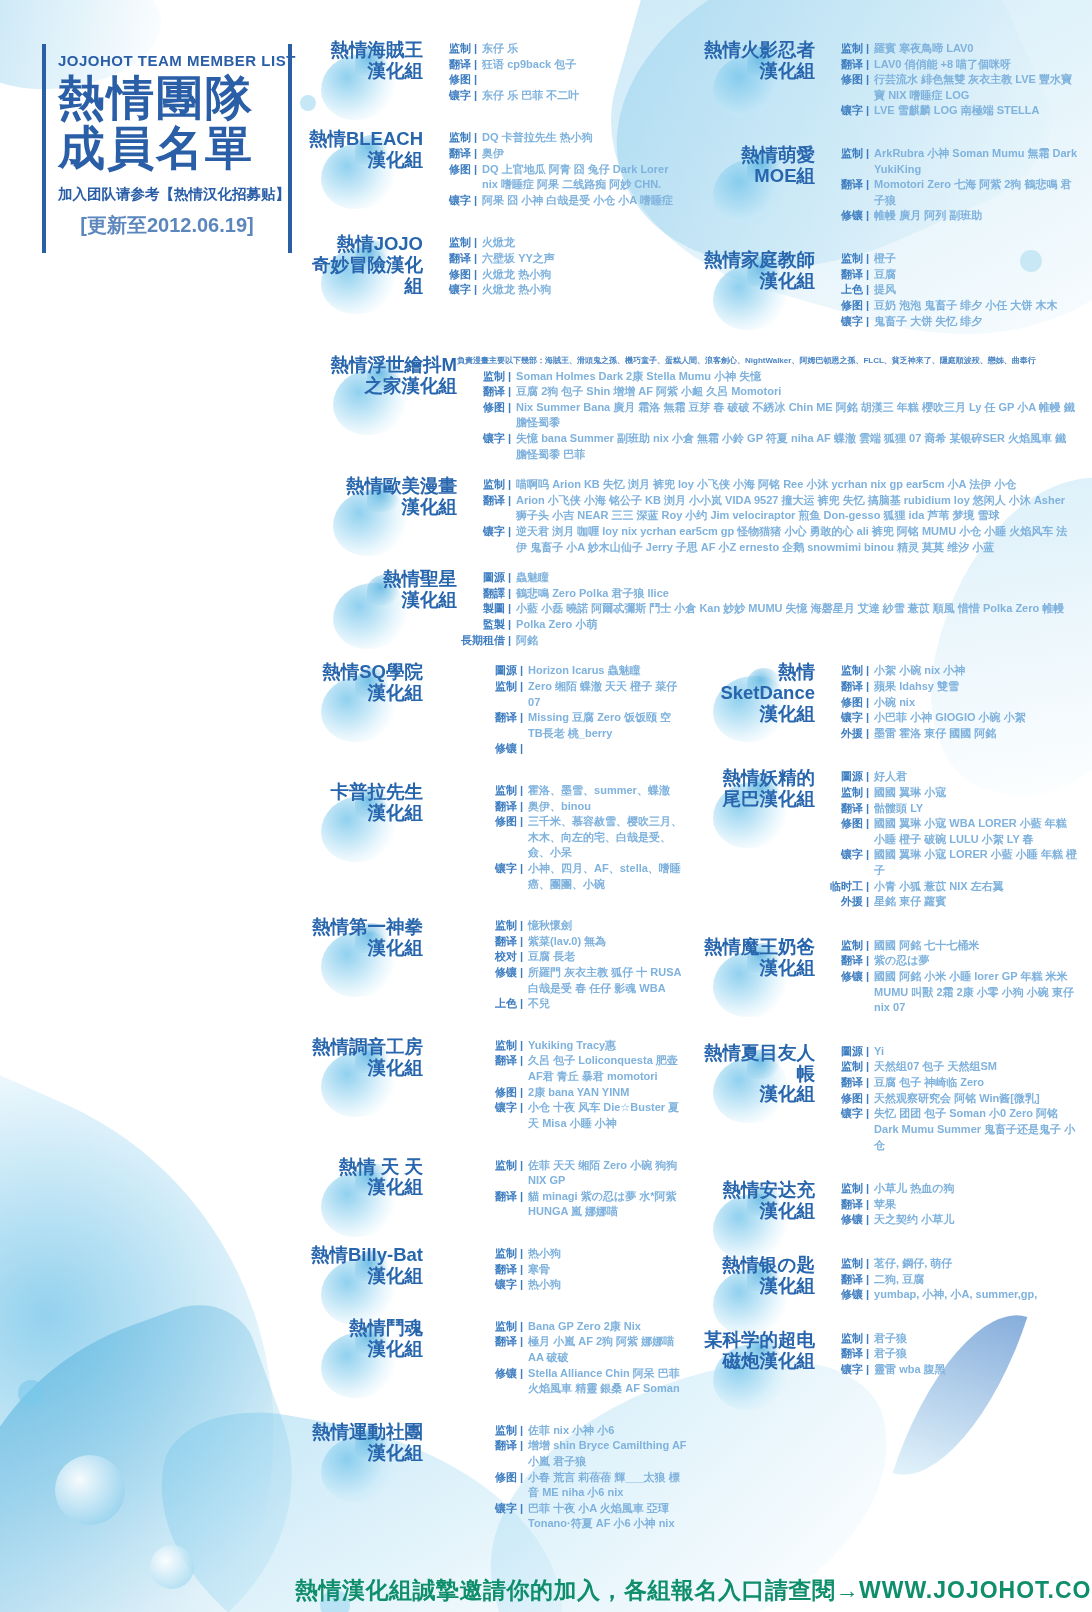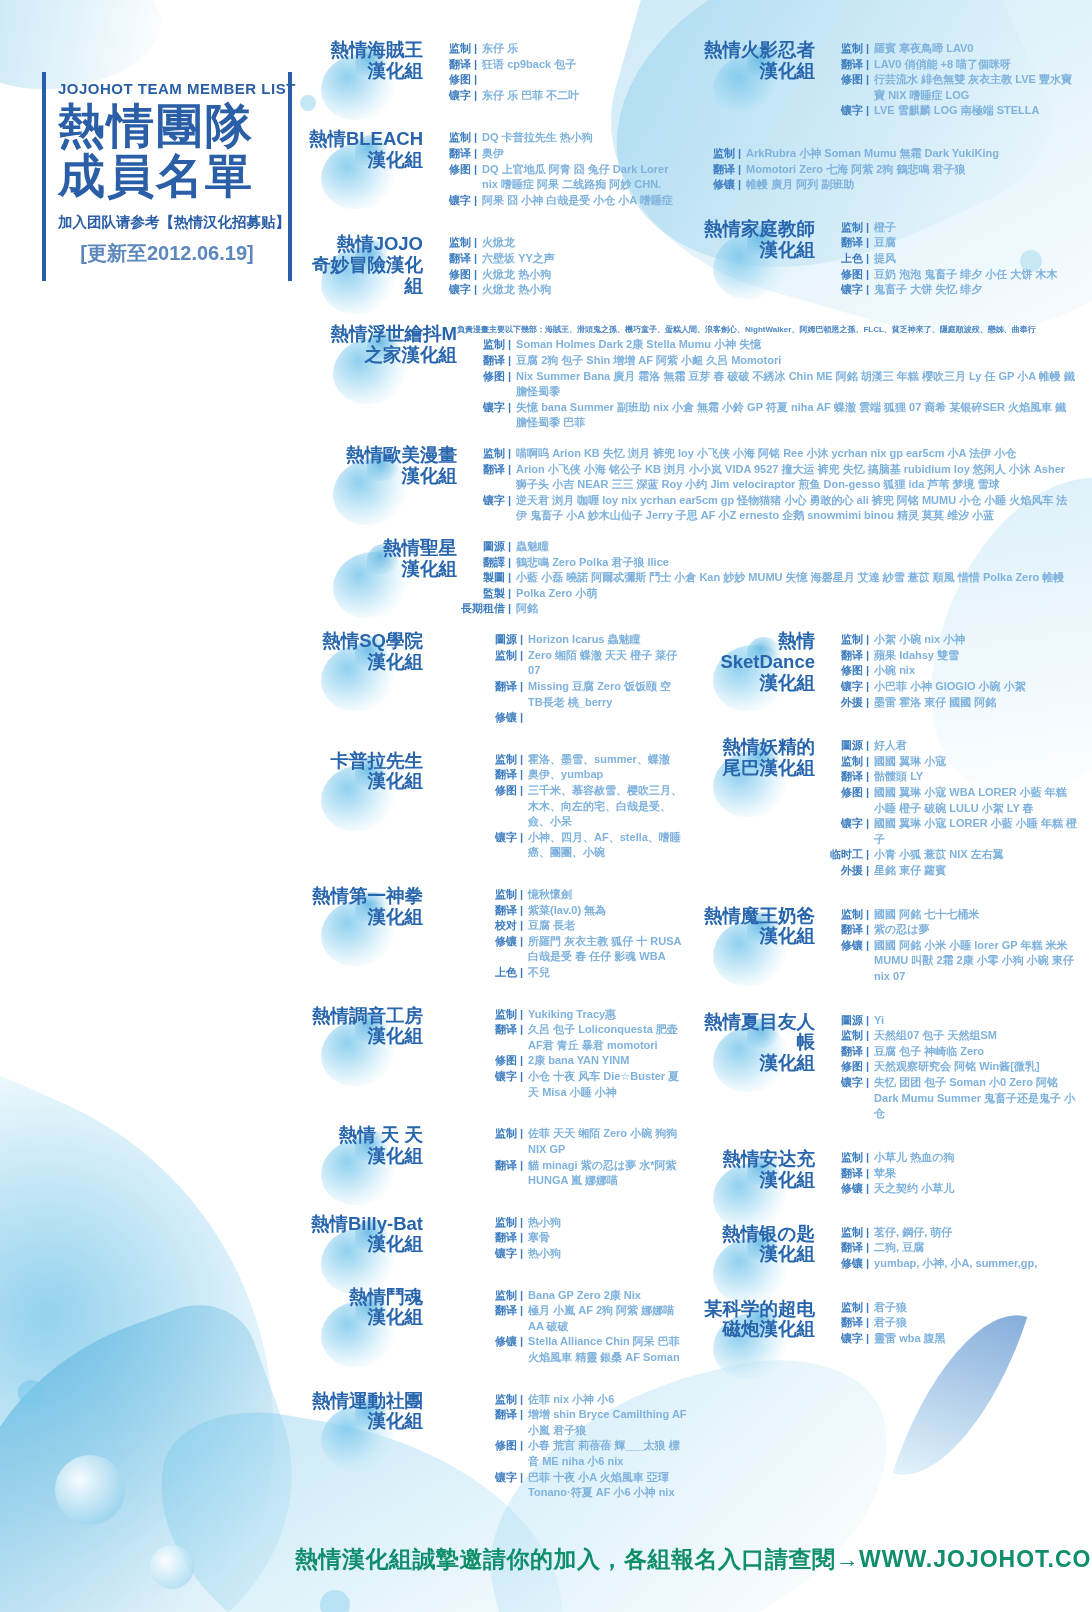--- a/index.html
+++ b/index.html
@@ -37,21 +37,21 @@
   .d-dot{border-radius:50%;}
   .d-dot1{left:55px;top:1455px;width:70px;height:70px;background:radial-gradient(circle at 35% 35%,rgba(255,255,255,.9),rgba(90,185,228,.55));}
   .d-dot2{left:150px;top:1545px;width:44px;height:44px;background:radial-gradient(circle at 35% 35%,rgba(255,255,255,.9),rgba(120,200,235,.6));}
   .d-dot3{left:18px;top:1380px;width:26px;height:26px;background:rgba(120,200,235,.6);}
   .d-dot4{left:320px;top:1590px;width:30px;height:30px;background:rgba(150,212,240,.55);}
   .d-dot5{left:1020px;top:250px;width:22px;height:22px;background:rgba(160,215,240,.5);}
   .d-dot6{left:300px;top:95px;width:16px;height:16px;background:rgba(160,215,240,.6);}
 
   
   .hdr{position:absolute;left:42px;top:44px;width:250px;padding:8px 12px 14px 12px;
-       border-left:4px solid #2a5ea7;border-right:4px solid #2a5ea7;box-sizing:border-box;margin-top:28px;}
+       border-left:4px solid #2a5ea7;border-right:4px solid #2a5ea7;box-sizing:border-box;}
   .hdr-en{font-size:15px;font-weight:bold;color:#2a5ea7;letter-spacing:.5px;white-space:nowrap;
           font-stretch:condensed;}
   .hdr-cn{font-size:47px;font-weight:bold;color:#2a5ea7;line-height:1.06;letter-spacing:2px;margin-top:4px;}
   .hdr-join{font-size:14.5px;font-weight:bold;color:#2a5ea7;margin-top:12px;white-space:nowrap;}
   .hdr-upd{font-size:20px;font-weight:bold;color:#5c87bd;margin-top:8px;text-align:center;}
 
   
   .content{position:absolute;left:295px;top:40px;width:782px;}
   .twocol{display:flex;}
   .col-l{width:392px;flex:none;}
@@ -229,20 +229,25 @@
                 <span class="rnames">行芸流水 緋色無雙 灰衣主教 LVE 豐水寶寶 NIX 嗜睡症 LOG</span>
               </div>
               <div class="role">
                 <span class="rlabel">镶字</span>
                 <span class="rpipe">|</span>
                 <span class="rnames">LVE 雪麒麟 LOG 南極端 STELLA</span>
               </div>
             </div>
           </div>
           <div class="group">
+            <div class="gtitle">
+              <span class="leaf"></span>
+              <span class="tline">熱情萌愛</span>
+              <span class="tline">MOE組</span>
+            </div>
             <div class="gbody">
               <div class="role">
                 <span class="rlabel">监制</span>
                 <span class="rpipe">|</span>
                 <span class="rnames">ArkRubra 小神 Soman Mumu 無霜 Dark YukiKing</span>
               </div>
               <div class="role">
                 <span class="rlabel">翻译</span>
                 <span class="rpipe">|</span>
                 <span class="rnames">Momotori Zero 七海 阿紫 2狗 鶴悲鳴 君子狼</span>
@@ -420,21 +425,21 @@
             </div>
             <div class="gbody">
               <div class="role">
                 <span class="rlabel">监制</span>
                 <span class="rpipe">|</span>
                 <span class="rnames">霍洛、墨雪、summer、蝶澈</span>
               </div>
               <div class="role">
                 <span class="rlabel">翻译</span>
                 <span class="rpipe">|</span>
-                <span class="rnames">奥伊、yumbap</span>
+                <span class="rnames">奥伊、binou</span>
               </div>
               <div class="role">
                 <span class="rlabel">修图</span>
                 <span class="rpipe">|</span>
                 <span class="rnames">三千米、慕容赦雪、樱吹三月、木木、向左的宅、白哉是受、僉、小呆</span>
               </div>
               <div class="role">
                 <span class="rlabel">镶字</span>
                 <span class="rpipe">|</span>
                 <span class="rnames">小神、四月、AF、stella、嗜睡癌、團團、小碗</span>

